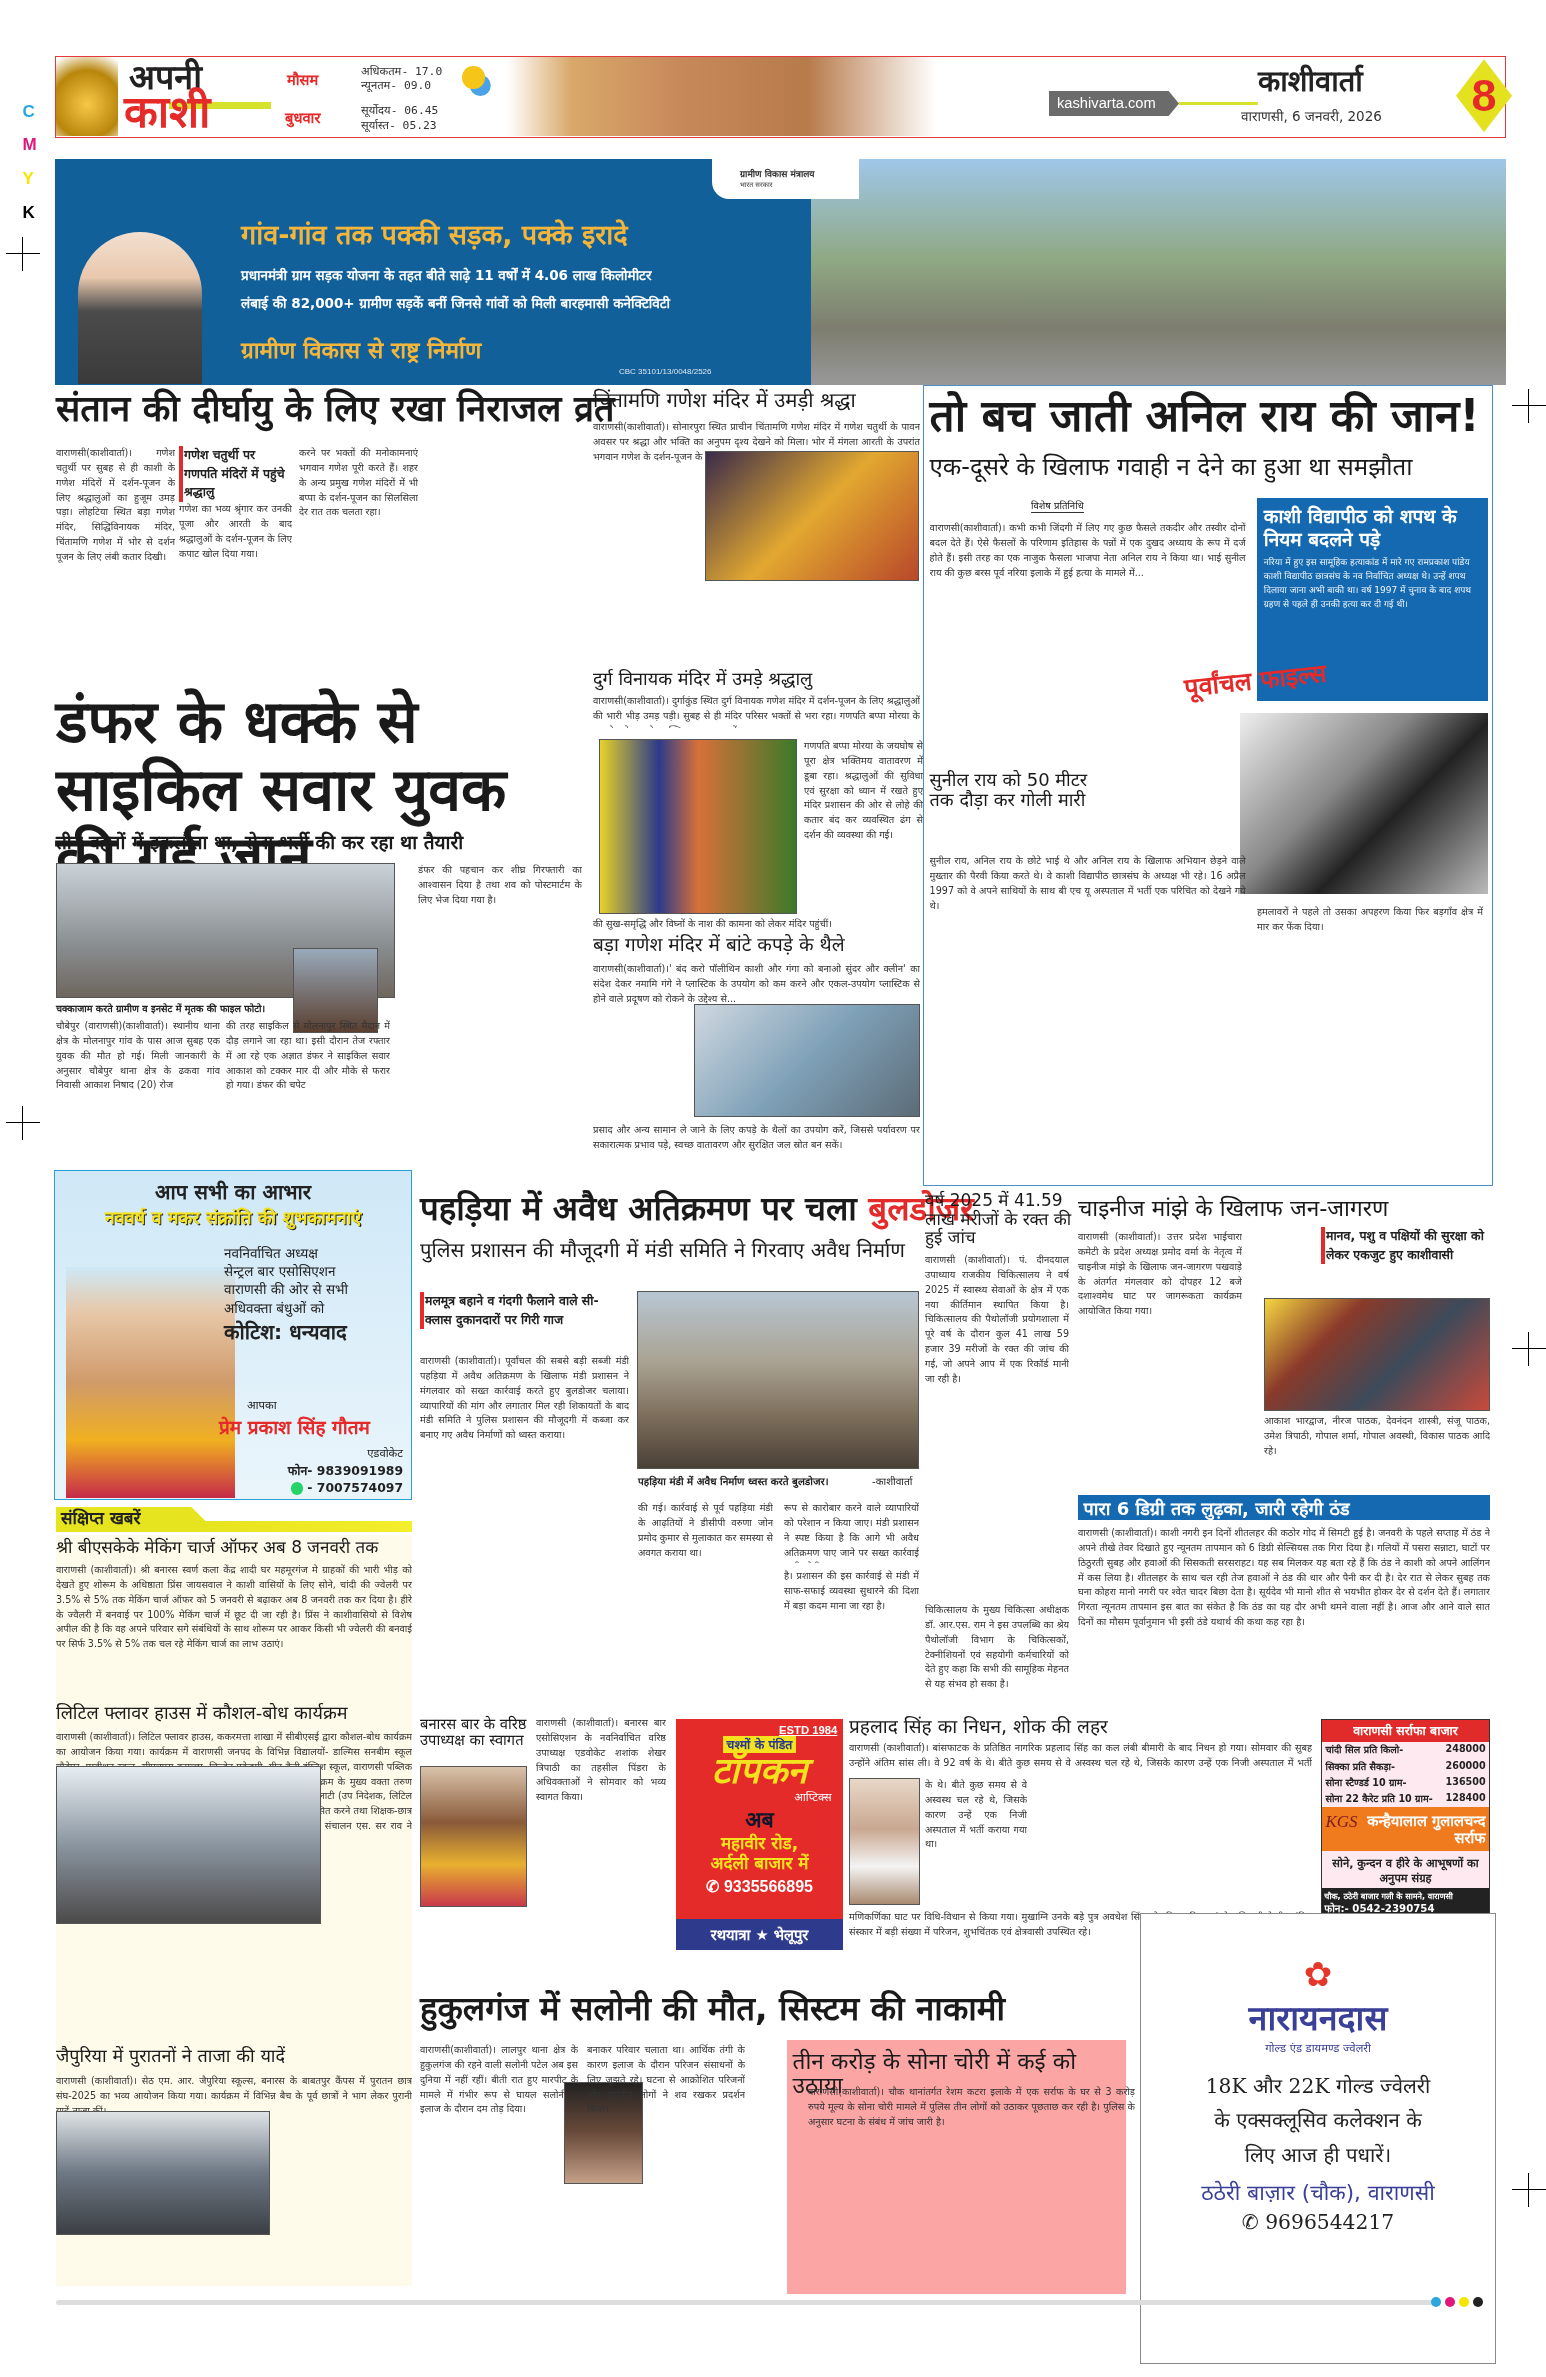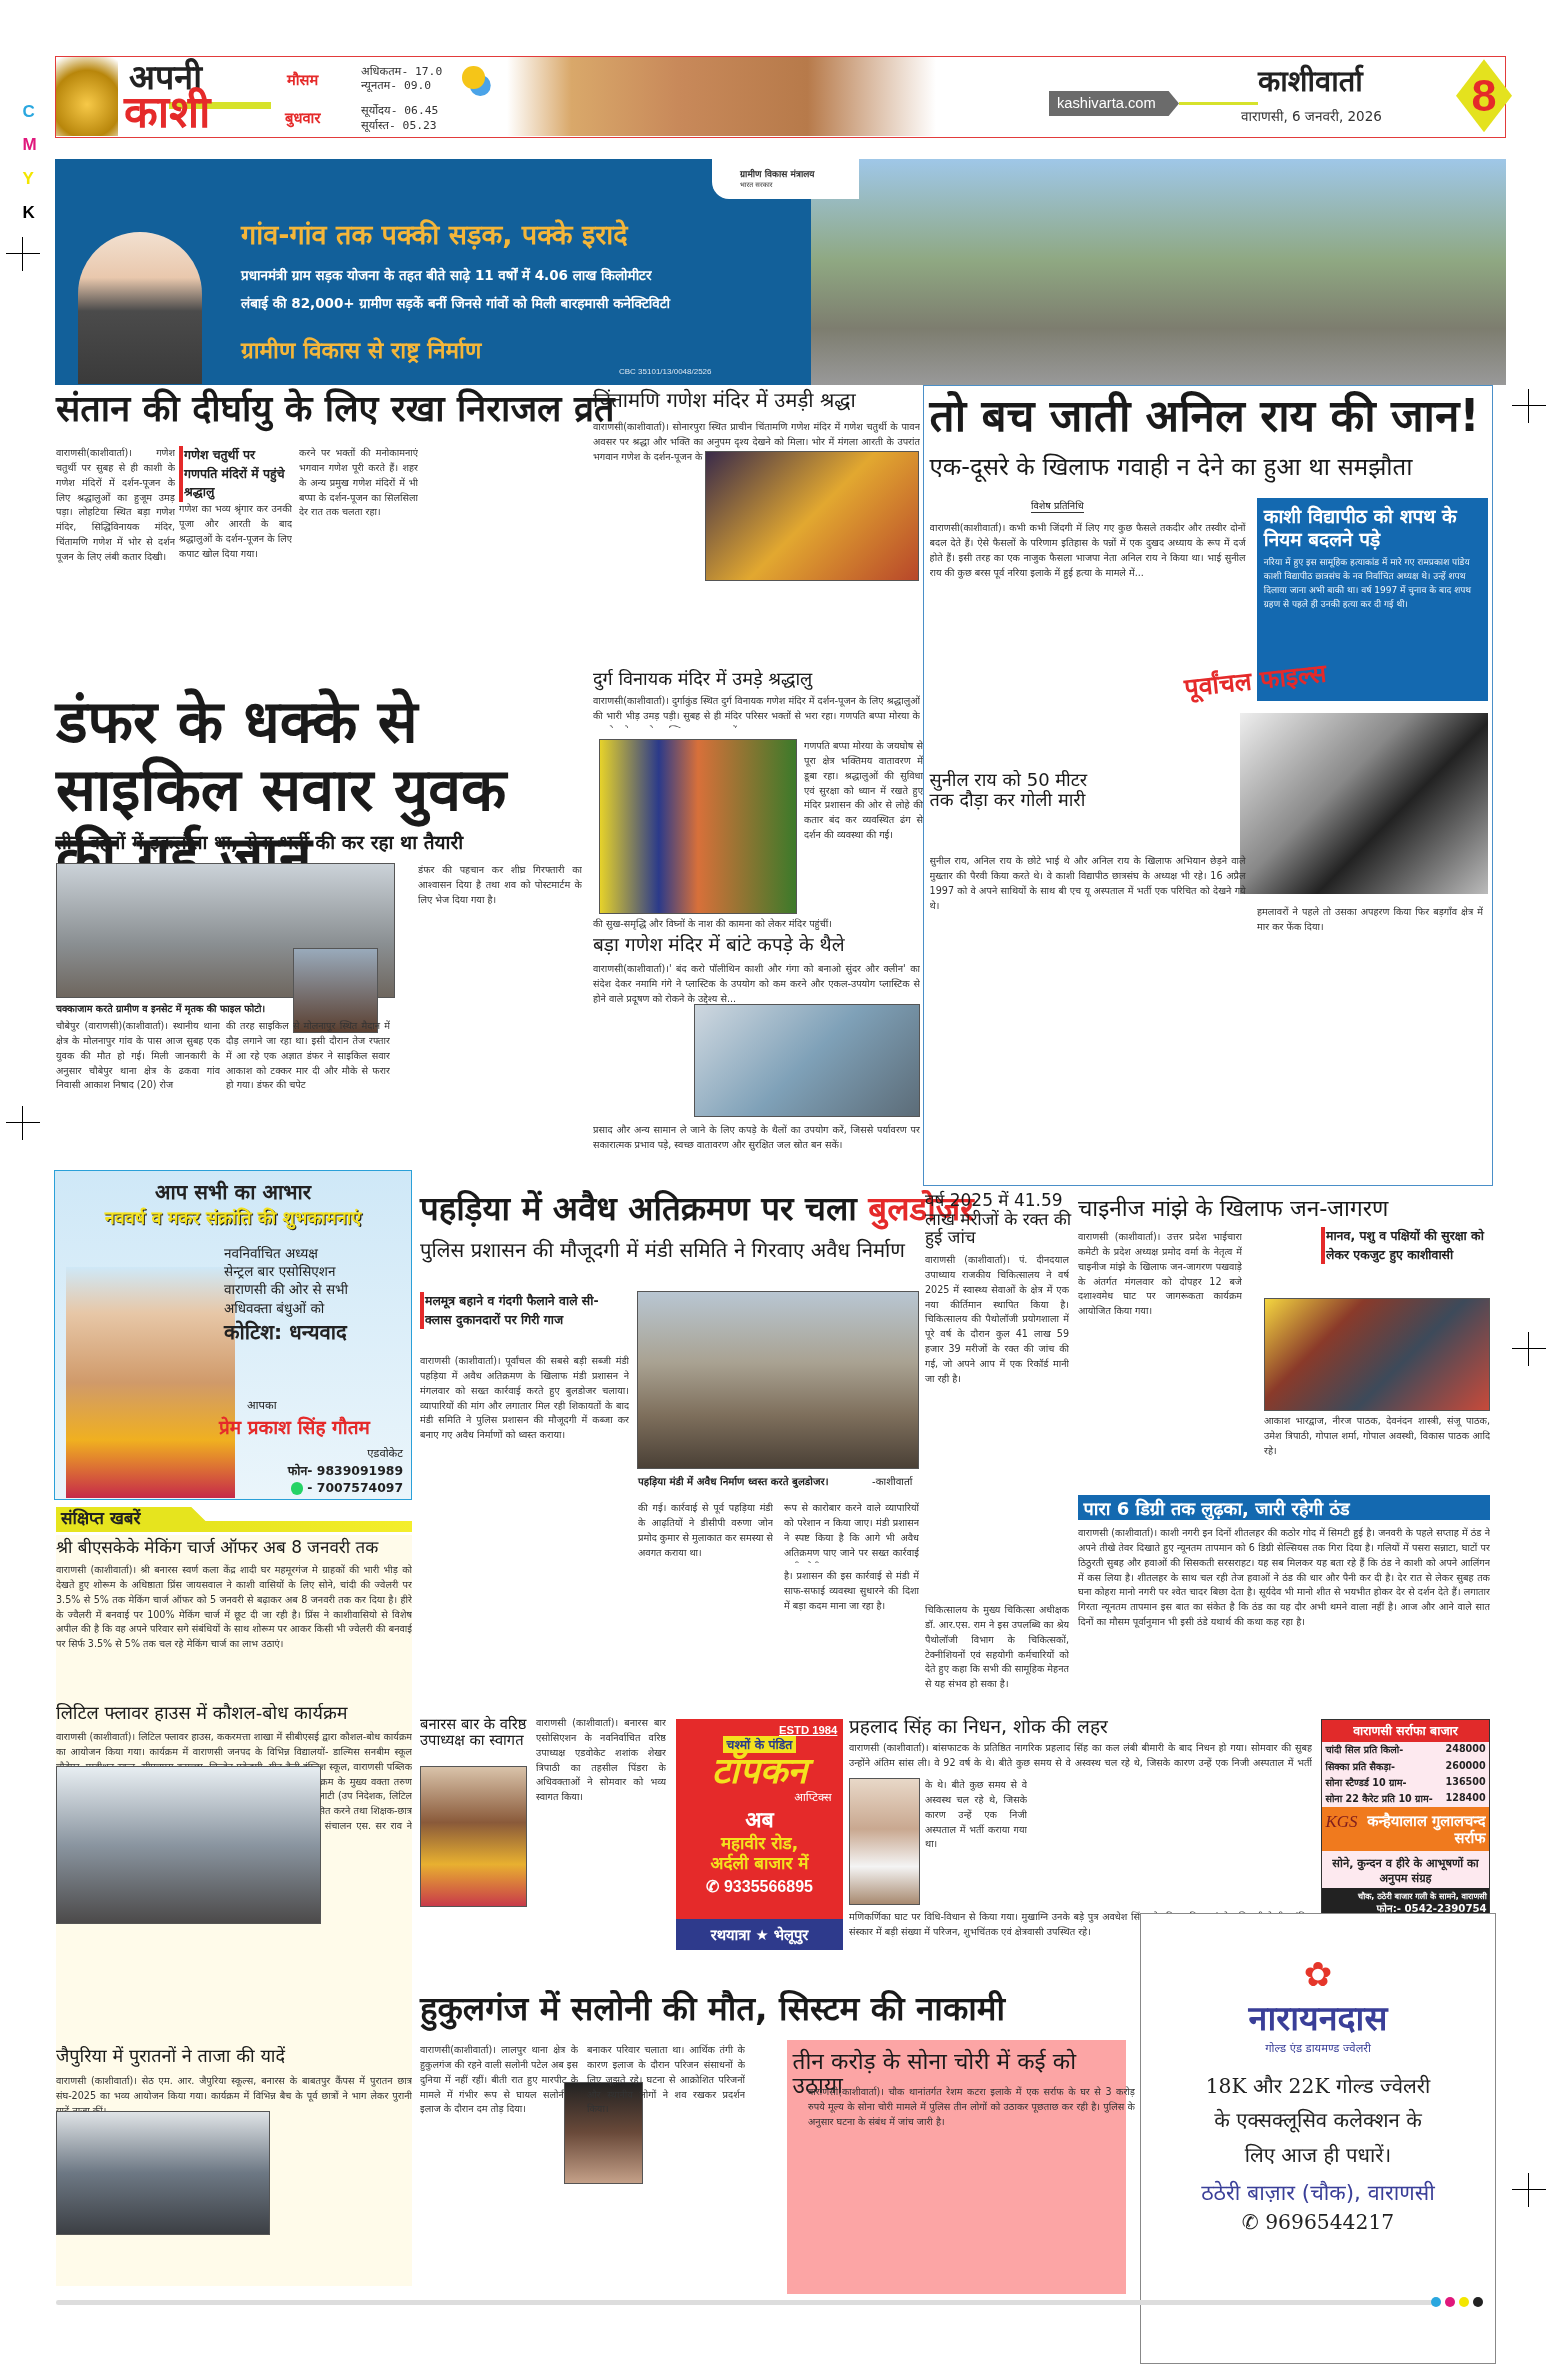--- a/index.html
+++ b/index.html
@@ -35,21 +35,21 @@
 .h{position:absolute;font-weight:bold;color:#1a1a1a;line-height:1.1}
 .col{position:absolute;font:9.6px "DejaVu Sans",sans-serif;line-height:1.55;color:#333;text-align:justify}
 .img{position:absolute;border:1.1px solid #555}
 .redbar{border-left:4.5px solid #e52a2a;padding-left:1px}
 .box-blue{position:absolute;background:#1469b0;color:#fff}
 .sariya{position:absolute;left:1321px;top:1719px;width:169px;height:282px;border:1.1px solid #333;background:#fde9ef}
 .sariya .hd{background:#e12a2a;color:#fff;font:bold 12.4px "DejaVu Sans",sans-serif;text-align:center;padding:2.3px 0}
 .rate{display:flex;justify-content:space-between;font:bold 9.6px "DejaVu Sans",sans-serif;padding:1.7px 3.4px;color:#222}
 .kgs{background:#f07a1e;color:#fff;font:bold 14.7px "DejaVu Sans",sans-serif;padding:4.5px 3.4px;text-align:right;line-height:1.2}
 .kgs-sub{text-align:center;font:bold 11.3px "DejaVu Sans",sans-serif;padding:3.4px;color:#222}
-.kgs-addr{background:#222;color:#fff;text-align:right;font:bold 8px "DejaVu Sans",sans-serif;padding:2.3px}
+.kgs-addr{background:#222;color:#fff;text-align:left;font:bold 8px "DejaVu Sans",sans-serif;padding:2.3px}
 .tb{background:#f4ee2c;font:bold 14.7px "DejaVu Sans",sans-serif;color:#222;padding:4.5px 4.5px 4.5px 40px;position:relative;line-height:1.2}
 .tb:before{content:"";position:absolute;left:4.5px;top:6.8px;width:28px;height:28px;border-radius:50%;background:#2d3e7a}
 .topcon{position:absolute;left:676px;top:1719px;width:167px;height:231px;background:#e52a2a;text-align:center}
 .narayan{position:absolute;left:1140px;top:1913px;width:356px;height:451px;border:1.7px double #888;background:#fff;text-align:center}
 .bar-bottom{position:absolute;left:56px;top:2300px;width:1377px;height:4.5px;background:#ddd;border-radius:2.3px}
 .dot{position:absolute;top:2297px;width:10.2px;height:10.2px;border-radius:50%}
 </style>
 </head>
 <body>
 
@@ -197,21 +197,21 @@
 
 <h3 class="h" style="left:420px;top:1716px;width:107px;font-size:14.7px;font-weight:normal">बनारस बार के वरिष्ठ उपाध्यक्ष का स्वागत</h3>
 <div class="img" style="left:420px;top:1766px;width:107px;height:141px;background:linear-gradient(180deg,#d9c3aa,#8a5a3a 40%,#e8b030 70%,#c83a4a)"></div>
 <div class="col" style="left:536px;top:1716px;width:130px;height:271px;overflow:hidden">वाराणसी (काशीवार्ता)। बनारस बार एसोसिएशन के नवनिर्वाचित वरिष्ठ उपाध्यक्ष एडवोकेट शशांक शेखर त्रिपाठी का तहसील पिंडरा के अधिवक्ताओं ने सोमवार को भव्य स्वागत किया।</div>
 
 <section class="topcon">
   <div style="font:bold 11.3px 'Liberation Sans',sans-serif;color:#fff;text-align:right;padding:4.5px 5.6px 0;text-decoration:underline">ESTD 1984</div>
   <div style="font:bold 12.4px 'DejaVu Sans',sans-serif;color:#2a3a8a;background:#f4e21e;display:inline-block;padding:0 3.4px">चश्मों के पंडित</div>
   <div style="font:bold italic 36px 'DejaVu Sans',sans-serif;color:#f4e21e;line-height:1">टॉपकन</div>
   <div style="font:11.3px 'DejaVu Sans',sans-serif;color:#fff;text-align:right;padding-right:11.3px">आप्टिक्स</div>
-  <div style="font:bold 21.4px 'DejaVu Sans',sans-serif;color:#ffffff">अब</div>
+  <div style="font:bold 21.4px 'DejaVu Sans',sans-serif;color:#0f172a">अब</div>
   <div style="font:bold 17px 'DejaVu Sans',sans-serif;color:#f4e21e;line-height:1.2">महावीर रोड,</div>
   <div style="font:bold 17px 'DejaVu Sans',sans-serif;color:#f4e21e;line-height:1.2">अर्दली बाजार में</div>
   <div style="font:bold 16px 'Liberation Sans',sans-serif;color:#fff;margin-top:3.4px"><span>✆</span> <span>9335566895</span></div>
   <div style="position:absolute;left:0;bottom:0;width:100%;background:#2e3a8c;color:#fff;font:bold 14.7px 'DejaVu Sans',sans-serif;padding:5.6px 0">रथयात्रा ★ भेलूपुर</div>
 </section>
 
 <h2 class="h" style="left:849px;top:1716px;font-size:19px;font-weight:normal">प्रहलाद सिंह का निधन, शोक की लहर</h2>
 <div class="col" style="left:849px;top:1741px;width:463px;height:34px;overflow:hidden">वाराणसी (काशीवार्ता)। बांसफाटक के प्रतिष्ठित नागरिक प्रहलाद सिंह का कल लंबी बीमारी के बाद निधन हो गया। सोमवार की सुबह उन्होंने अंतिम सांस ली। वे 92 वर्ष के थे। बीते कुछ समय से वे अस्वस्थ चल रहे थे, जिसके कारण उन्हें एक निजी अस्पताल में भर्ती कराया गया था।</div>
 <div class="img" style="left:849px;top:1778px;width:71px;height:127px;background:linear-gradient(180deg,#e8d8c8,#c9a890 40%,#f4f4f4 70%,#a88a70)"></div>
 <div class="col" style="left:925px;top:1778px;width:102px;height:130px;overflow:hidden">के थे। बीते कुछ समय से वे अस्वस्थ चल रहे थे, जिसके कारण उन्हें एक निजी अस्पताल में भर्ती कराया गया था।</div>

